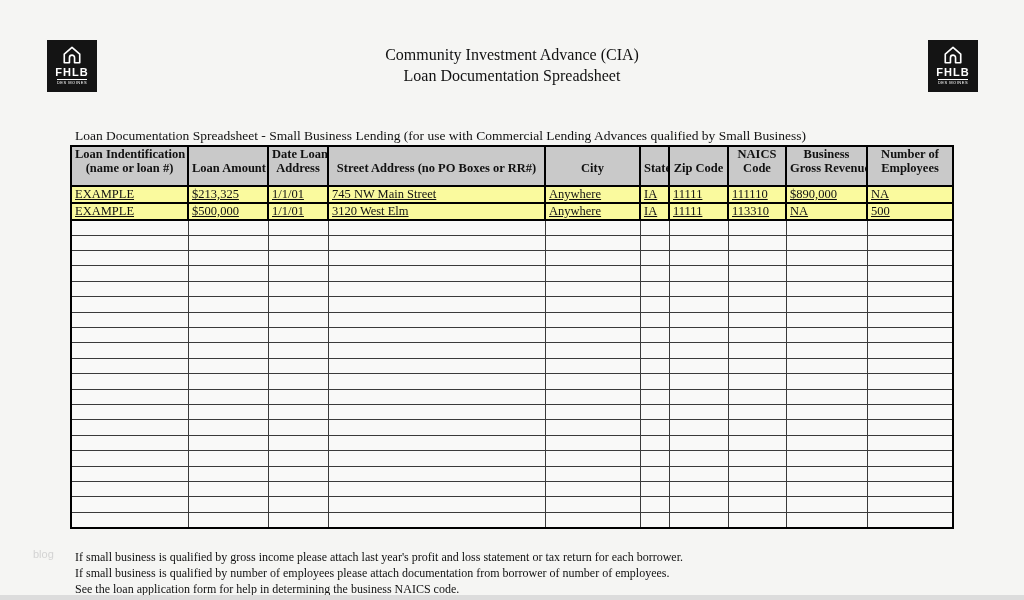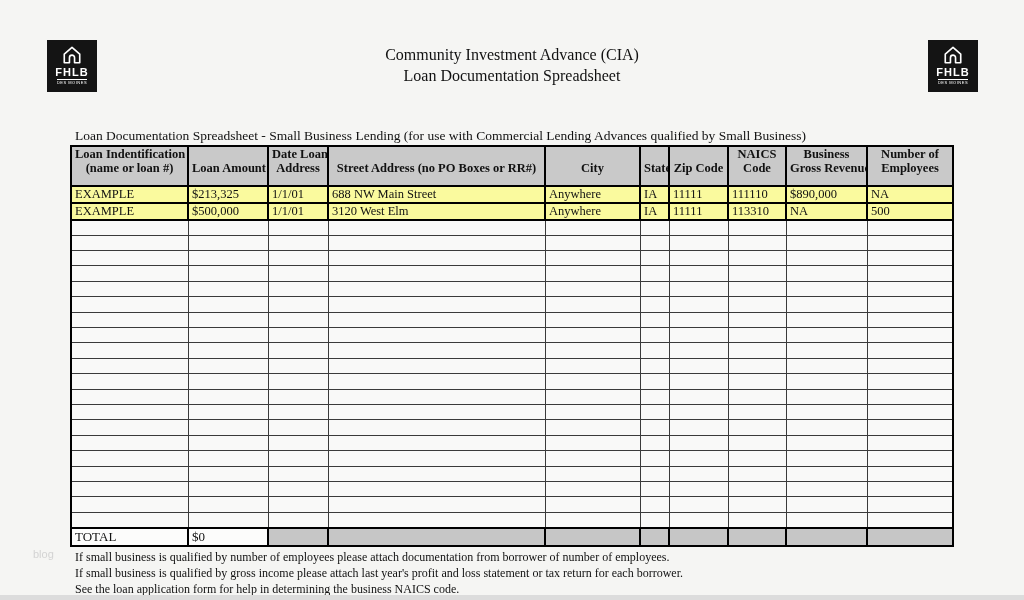--- a/index.html
+++ b/index.html
@@ -58,20 +58,21 @@
     background: var(--header-bg, #c9c9c9);
     font-weight: bold; text-align: center; vertical-align: bottom;
     height: 33px; line-height: 1.15; padding-bottom: 9px;
     font-size: 12.5px;
   }
   table.loan-table th .hl { display: block; }
   tr.example td {
     border: 2px solid #000;
     background: var(--example-row-bg, #fafa9e);
     height: 16px;
+    text-decoration: underline;
   }
   tr.blank td {
     border: 1px solid #3a3a3a;
     background: var(--empty-cell-bg, #f9f9f8);
     height: 15.4px;
   }
   tr.total td {
     border: 2px solid #000;
     height: 15px;
     background: #fcfcfb;
@@ -178,21 +179,21 @@
             <span class="hl">Number of</span>
             <span class="hl">Employees</span>
           </th>
         </tr>
       </thead>
     <tbody id="tbody">
         <tr class="example">
           <td class="al">EXAMPLE</td>
           <td class="ar">$213,325</td>
           <td class="ar">1/1/01</td>
-          <td class="al">688 NW Main Street</td>
+          <td class="al">745 NW Main Street</td>
           <td class="al">Anywhere</td>
           <td class="al">IA</td>
           <td class="ar">11111</td>
           <td class="ar">111110</td>
           <td class="ar">$890,000</td>
           <td class="ar">NA</td>
         </tr>
         <tr class="example">
           <td class="al">EXAMPLE</td>
           <td class="ar">$500,000</td>
@@ -438,37 +439,25 @@
           <td></td>
           <td></td>
           <td></td>
           <td></td>
           <td></td>
           <td></td>
           <td></td>
           <td></td>
           <td></td>
         </tr>
-        <tr class="total">
-          <td class="ar">TOTAL</td>
-          <td class="ar">$0</td>
-          <td class="fill"></td>
-          <td class="fill"></td>
-          <td class="fill"></td>
-          <td class="fill"></td>
-          <td class="fill"></td>
-          <td class="fill"></td>
-          <td class="fill"></td>
-          <td class="fill"></td>
-        </tr>
       </tbody>
   </table>
 
   <div class="notes" id="notes">
+      <div class="note-line">If small business is qualified by gross income please attach last year's profit and loss statement or tax return for each borrower.</div>
       <div class="note-line">If small business is qualified by number of employees please attach documentation from borrower of number of employees.</div>
-      <div class="note-line">If small business is qualified by gross income please attach last year's profit and loss statement or tax return for each borrower.</div>
       <div class="note-line">See the loan application form for help in determining the business NAICS code.</div>
     </div>
 
   <div class="watermark">blog</div>
 
   <div class="bottom-strip"></div>
 </div>
 
 </body></html>

